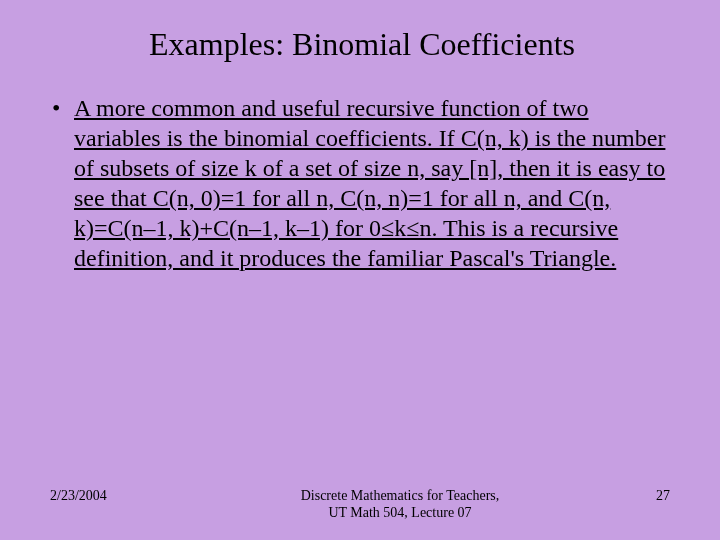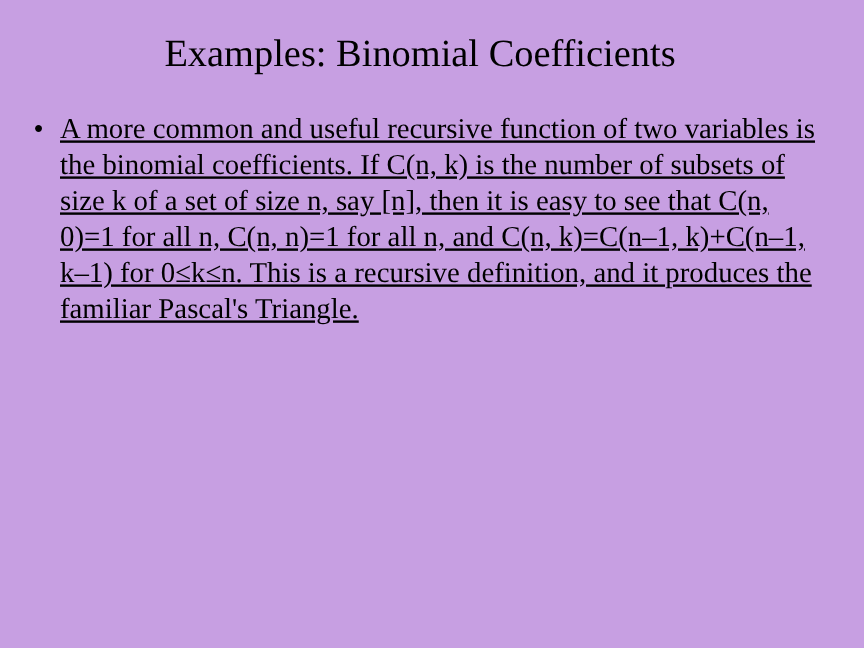--- a/index.html
+++ b/index.html
@@ -12,21 +12,21 @@
   body {
     background: #c79fe2;
     font-family: "Times New Roman", Times, serif;
     color: #000;
     position: relative;
   }
   .slide {
     width: 720px;
     height: 540px;
     box-sizing: border-box;
-    padding: 20px 40px 0 20px;
+    padding: 20px 40px 0 44px;
     position: relative;
   }
   .title {
     text-align: center;
     font-size: 32px;
     margin: 6px 0 30px 0;
     font-weight: normal;
   }
   .body {
     font-size: 24px;
@@ -79,14 +79,22 @@
 
   <h1 class="title">Examples: Binomial Coefficients</h1>
 
   <div class="body">
     <div class="bullet">
       <div class="dot">•</div>
       <div class="text">A more common and useful recursive function of two variables is the binomial coefficients. If C(n, k) is the number of subsets of size k of a set of size n, say [n], then it is easy to see that C(n, 0)=1 for all n, C(n, n)=1 for all n, and C(n, k)=C(n–1, k)+C(n–1, k–1) for 0≤k≤n. This is a recursive definition, and it produces the familiar Pascal's Triangle.</div>
     </div>
   </div>
 
+  <div class="footer">
+    <div class="date">2/23/2004</div>
+    <div class="center">
+      <div>Discrete Mathematics for Teachers,</div>
+      <div>UT Math 504, Lecture 07</div>
+    </div>
+    <div class="pageno">27</div>
+  </div>
 
 </div>
 
 </body></html>

